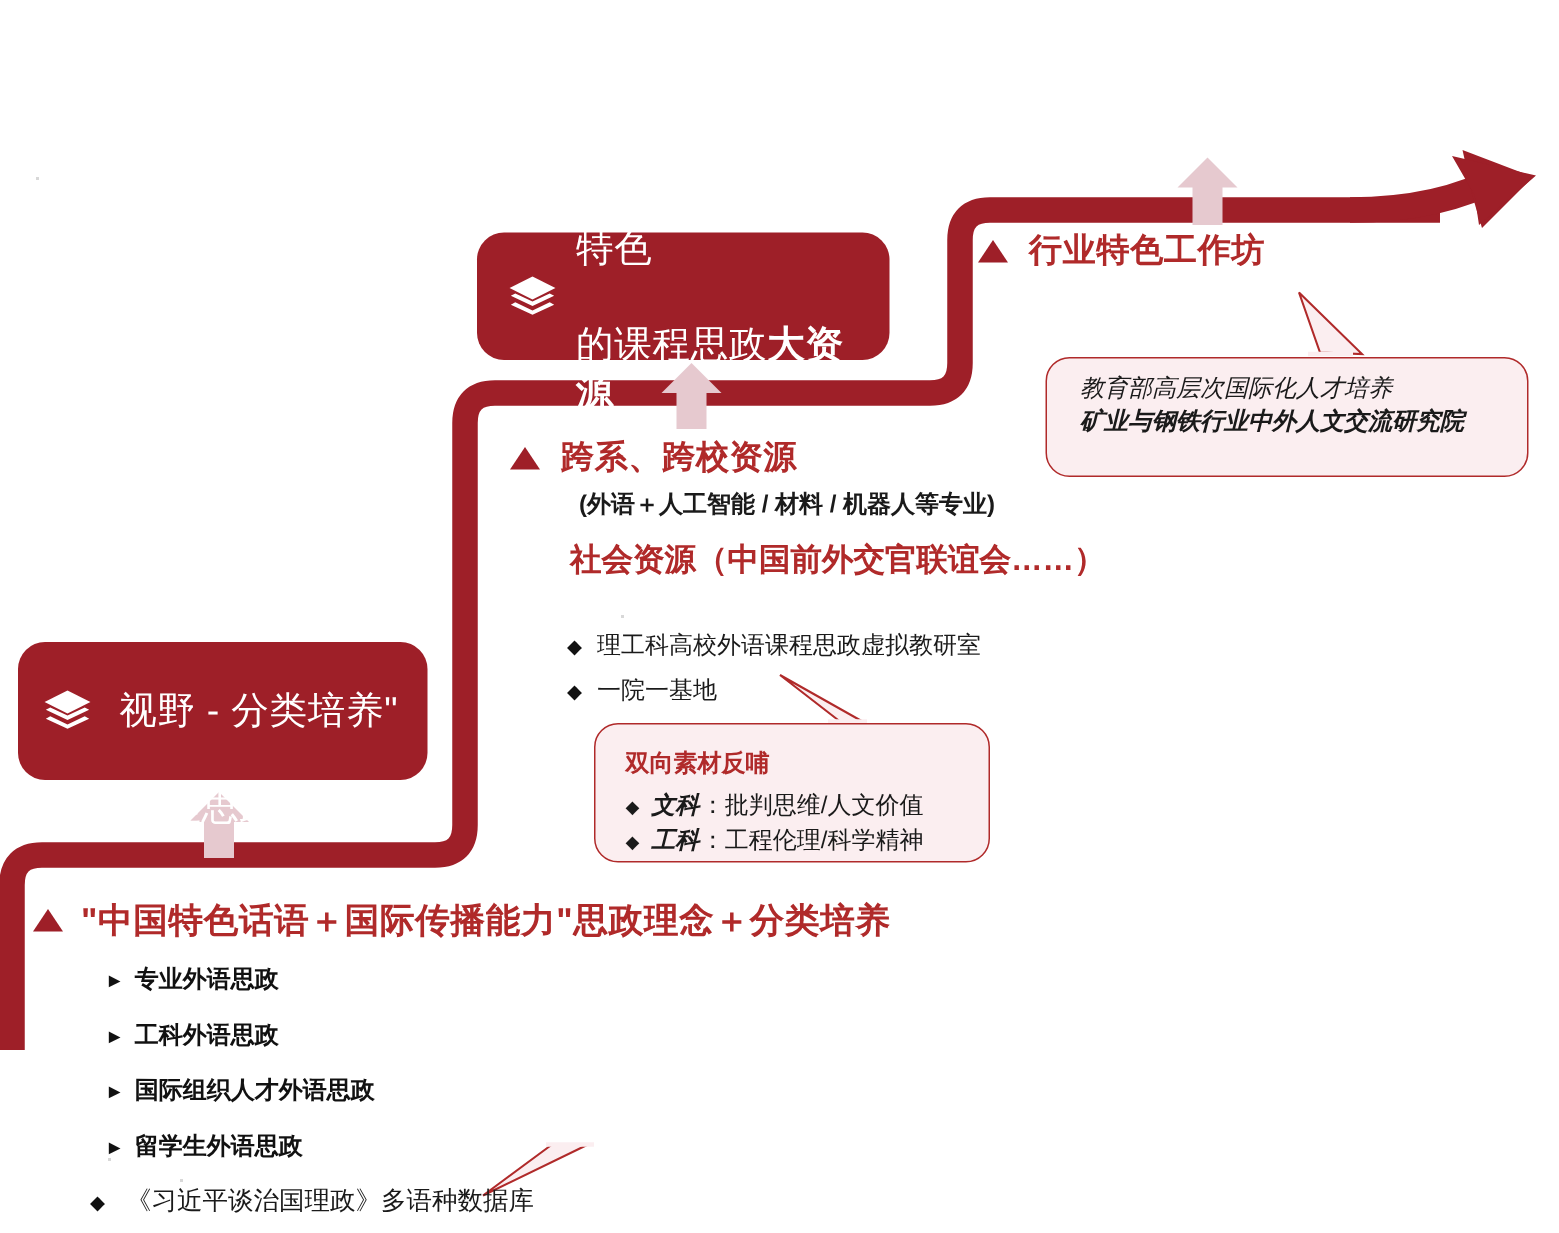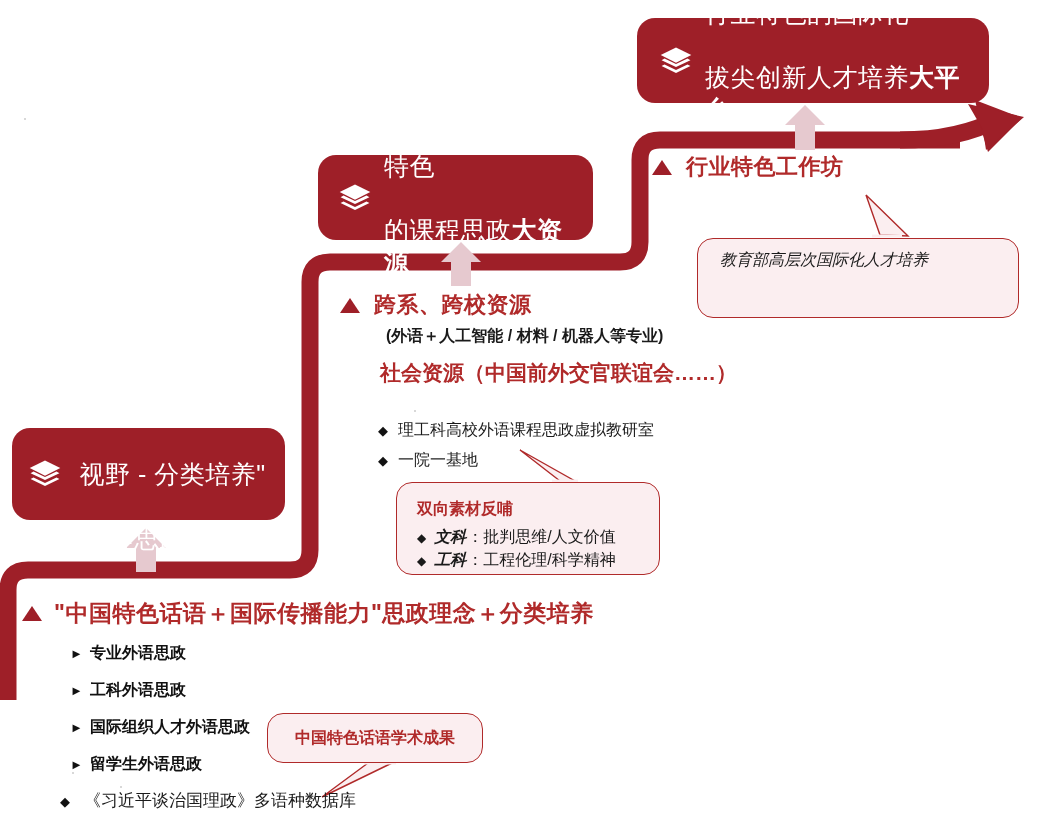--- a/index.html
+++ b/index.html
@@ -227,42 +227,31 @@
       <path d="M 364 763 L 396 763" stroke="#fbeef0" stroke-width="3"></path>
     </g>
   </svg>
 
   <div class="ghost-dot" style="left:24px;  top:118px;"></div>
   <div class="ghost-dot" style="left:160px; top:444px;"></div>
   <div class="ghost-dot" style="left:414px; top:410px;"></div>
   <div class="ghost-dot" style="left:72px;  top:772px;"></div>
   <div class="ghost-dot" style="left:120px; top:786px;"></div>
 
-  <div class="redbox" id="box-platform">
-    <svg class="layers-ico" viewBox="0 0 40 40">
-      <polygon points="20,4 38,13 20,22 2,13" fill="#ffffff"></polygon>
-      <polygon points="20,17 36,25 20,33 4,25" fill="#ffffff" opacity="0"></polygon>
-      <path d="M 3 19 L 20 27 L 37 19 L 33.5 17.2 L 20 23.6 L 6.5 17.2 Z" fill="#ffffff"></path>
-      <path d="M 3 26 L 20 34 L 37 26 L 33.5 24.2 L 20 30.6 L 6.5 24.2 Z" fill="#ffffff"></path>
-    </svg>
-    <div class="box-text">
-      <div>行业特色的国际化</div>
-      <div><span>拔尖创新人才培养</span><b>大平台</b></div>
-    </div>
-  </div>
 
   <div class="section" id="sec-workshop">
     <div class="sec-title-row">
       <span class="tri"></span>
       <span class="sec-title">行业特色工作坊</span>
     </div>
   </div>
 
   <div class="callout" id="callout-base">
     <div class="cb-line">教育部高层次国际化人才培养</div>
+    <div class="cb-line b">矿业与钢铁行业中外人文交流研究院</div>
   </div>
 
   <div class="redbox" id="box-resource">
     <svg class="layers-ico" viewBox="0 0 40 40">
       <polygon points="20,4 38,13 20,22 2,13" fill="#ffffff"></polygon>
       <path d="M 3 19 L 20 27 L 37 19 L 33.5 17.2 L 20 23.6 L 6.5 17.2 Z" fill="#ffffff"></path>
       <path d="M 3 26 L 20 34 L 37 26 L 33.5 24.2 L 20 30.6 L 6.5 24.2 Z" fill="#ffffff"></path>
     </svg>
     <div class="box-text">
       <div>文理互哺、校本特色</div>
@@ -339,23 +328,20 @@
         <span class="ab">►</span>
         <span>国际组织人才外语思政</span>
       </li>
       <li>
         <span class="ab">►</span>
         <span>留学生外语思政</span>
       </li>
     </ul>
   </div>
 
-  <div class="callout" id="callout-academic">
-    <span class="ca-text">中国特色话语学术成果</span>
-  </div>
 
   <ul class="dlist" id="list-bottom">
     <li>
       <span class="db">◆</span>
       <span>《习近平谈治国理政》多语种数据库</span>
     </li>
   </ul>
 
 </div>
 

